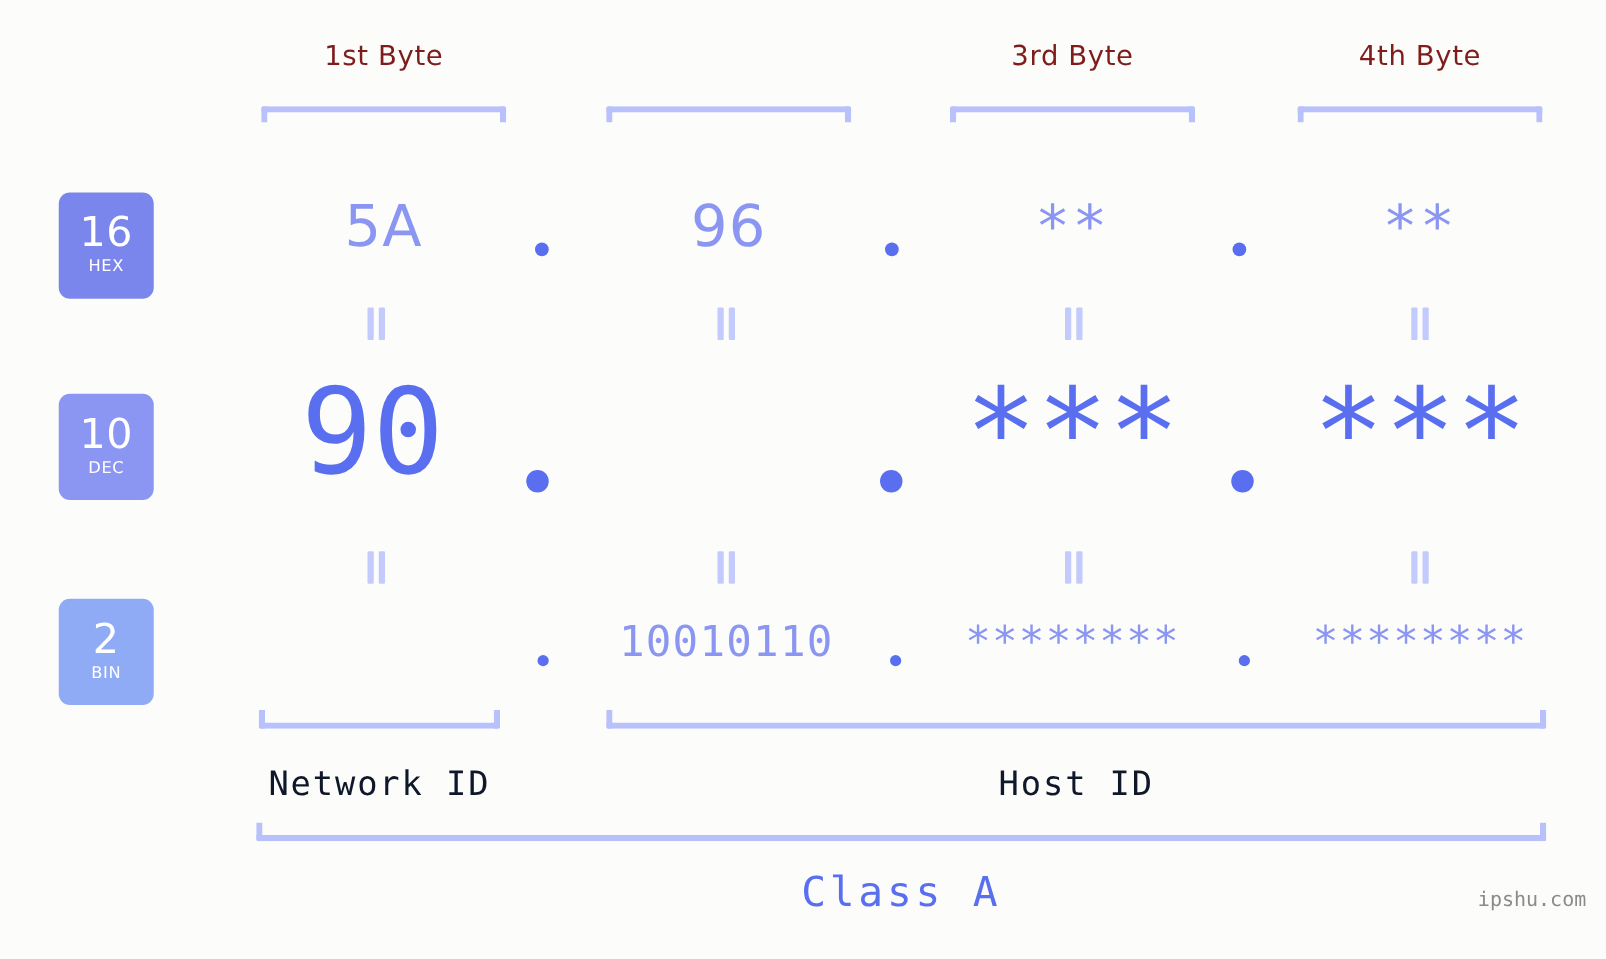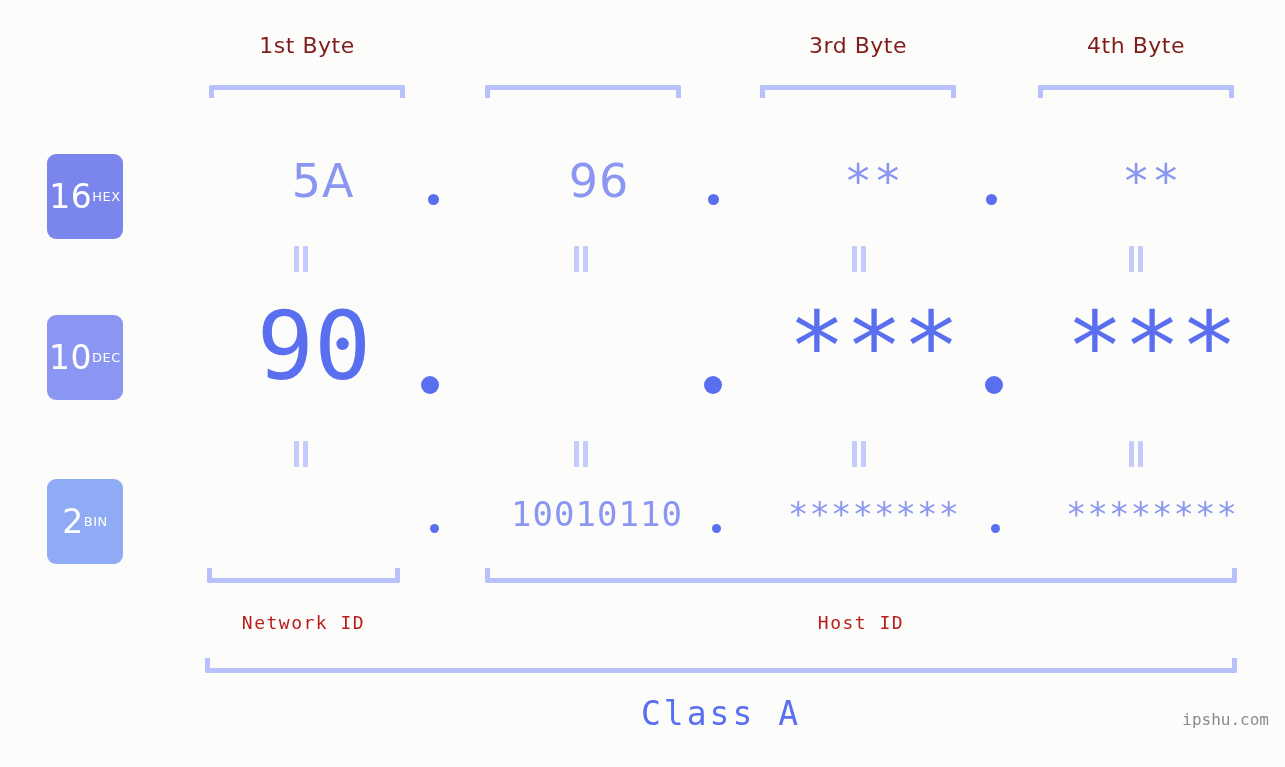--- a/index.html
+++ b/index.html
@@ -53,21 +53,21 @@
 
   
   .badge {
     position: absolute;
     left: 47px;
     width: 76px;
     border-radius: 9px;
     color: #ffffff;
     text-align: center;
     display: flex;
-    flex-direction: row;
+    flex-direction: column;
     align-items: center;
     justify-content: center;
     box-sizing: border-box;
   }
   .badge .num {
     font-size: 33px;
     line-height: 34px;
     font-weight: 400;
     letter-spacing: 0.5px;
   }
@@ -79,21 +79,20 @@
   }
   #badge-hex { top: 154px; height: 85px; background: #7b86ec; }
   #badge-dec { top: 315px; height: 85px; background: #8b96f2; }
   #badge-bin { top: 479px; height: 85px; background: #8fabf5; }
 
   
   .cell {
     position: absolute;
     text-align: center;
     white-space: nowrap;
-    margin-left: 16px;
   }
 
   .hex-val {
     top: 155px;
     font-family: "DejaVu Sans", sans-serif;
     font-size: 46px;
     line-height: 52px;
     color: #8b96f2;
     letter-spacing: 1px;
   }
@@ -162,22 +161,22 @@
     display: block;
   }
   .eq i:first-child { left: 1px; }
   .eq i:last-child  { left: 10px; }
 
   
   .section-label {
     position: absolute;
     text-align: center;
     font-family: "DejaVu Sans Mono", monospace;
-    font-size: 18px;
-    color: #b91c1c;
+    font-size: 27px;
+    color: #0f172a;
     letter-spacing: 1.5px;
     white-space: nowrap;
   }
   .class-label {
     position: absolute;
     text-align: center;
     font-family: "DejaVu Sans Mono", monospace;
     font-size: 33px;
     color: #5a6ff0;
     letter-spacing: 3px;

